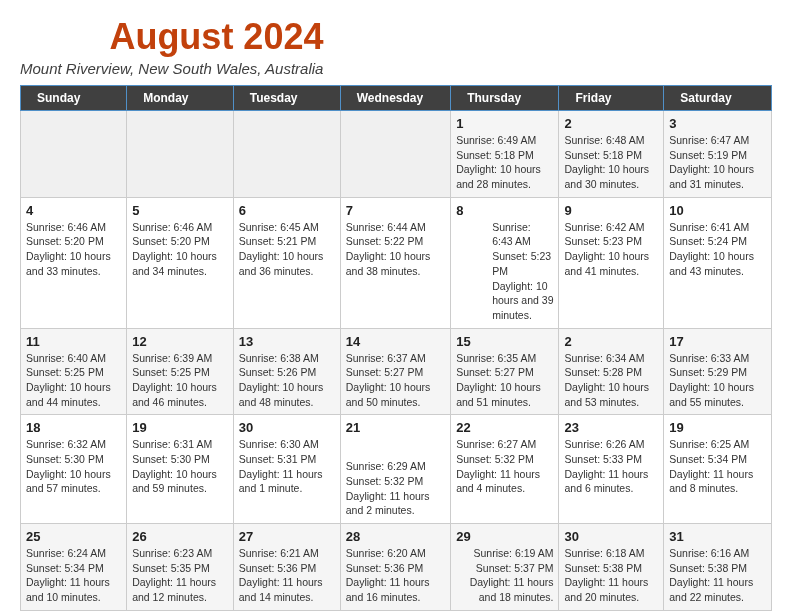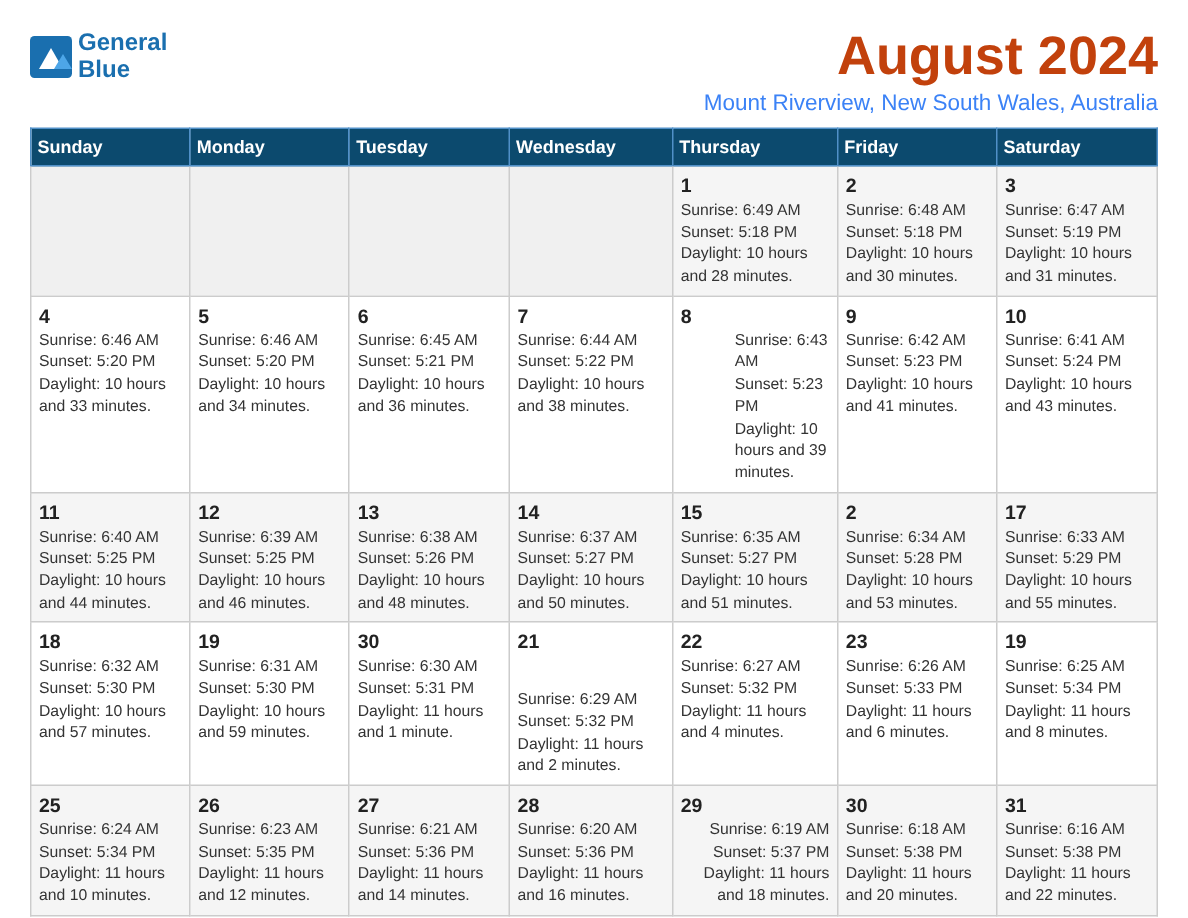--- a/index.html
+++ b/index.html
@@ -29,32 +29,33 @@
     .title-area {
       text-align: right;
     }
     .month-title {
       font-size: 36px;
       font-weight: bold;
       color: #c2410c;
     }
     .location-title {
       font-size: 15px;
-      color: #3b82f6;
+      color: #404040;
       margin-top: 2px;
+      font-style: italic;
     }
     .calendar-table {
       width: 100%;
       border-collapse: collapse;
       font-size: 11px;
     }
     .calendar-table thead th {
-      background-color: #0c4a6e;
+      background-color: #404040;
       color: #fff;
-      padding: 5px 4px;
+      padding: 5px 16px;
       text-align: left;
       font-size: 12px;
       font-weight: bold;
       border: 1px solid #5090c8;
     }
     .calendar-table tbody td {
       vertical-align: top;
       padding: 5px 5px;
       border: 1px solid #ccc;
       width: 113px;
@@ -79,31 +80,20 @@
       line-height: 1.4;
     }
     .empty-cell {
       background: #f0f0f0 !important;
     }
   </style>
 </head>
 <body>
 
 <div class="header-area">
-  <div class="logo">
-    <svg class="logo-icon" viewBox="0 0 28 28">
-      <rect width="28" height="28" rx="3" fill="#1a6faf"></rect>
-      <polygon points="6,22 14,8 22,22" fill="#fff"></polygon>
-      <polygon points="16,22 22,12 28,22" fill="#4da6e8"></polygon>
-    </svg>
-    <div>
-      <div style="font-size:16px;font-weight:bold;color:#1a6faf;line-height:1.1;">General</div>
-      <div style="font-size:16px;font-weight:bold;color:#1a6faf;line-height:1.1;">Blue</div>
-    </div>
-  </div>
   <div class="title-area">
     <div class="month-title">August 2024</div>
     <div class="location-title">Mount Riverview, New South Wales, Australia</div>
   </div>
 </div>
 
 <table class="calendar-table">
   <thead>
     <tr>
     <th>Sunday</th>

